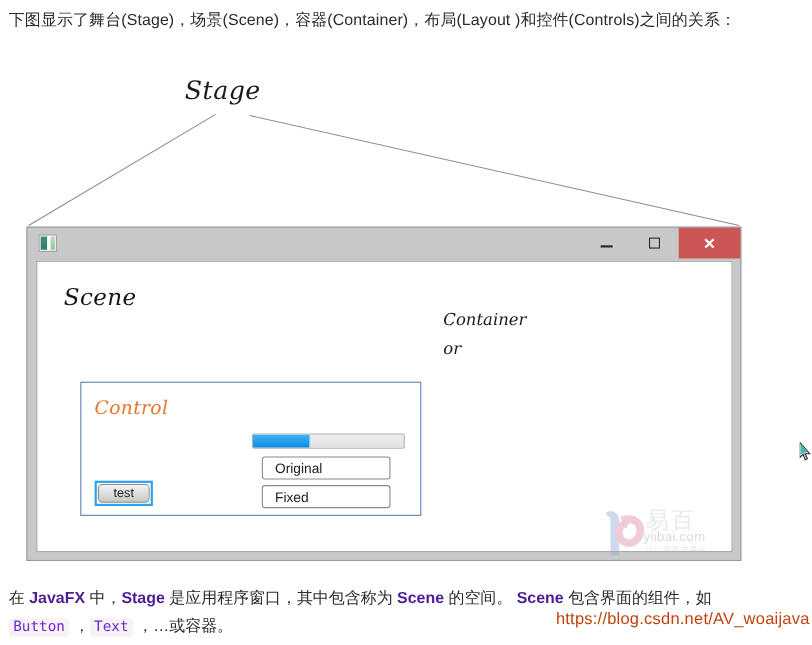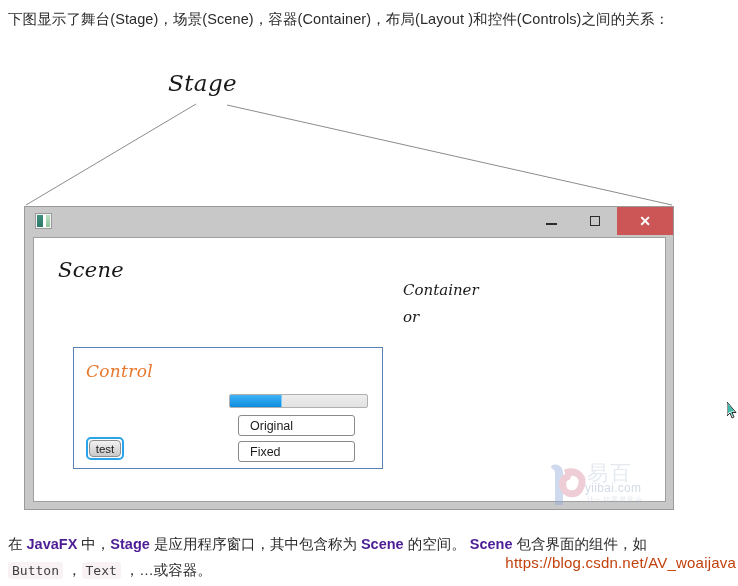--- a/index.html
+++ b/index.html
@@ -217,24 +217,24 @@
     padding-left: 11px;
   }
   .tfield.one { top: 415px; }
   .tfield.two { top: 441px; }
 
   
   .testbtn-wrap {
     position: absolute;
     left: 86px;
     top: 437px;
-    width: 38px;
+    width: 53px;
     height: 23px;
     border: 2px solid #2aa3e8;
-    border-radius: 5px;
+    border-radius: 0;
     box-sizing: border-box;
     padding: 1px;
   }
   .testbtn {
     width: 100%;
     height: 100%;
     box-sizing: border-box;
     background: linear-gradient(180deg,#f2f2f2,#c9c9c9);
     border: 1px solid #8e8e8e;
     border-radius: 4px;
@@ -297,21 +297,21 @@
     top: 531px;
     width: 724px;
     font-size: 14.5px;
     color: #2b2b2b;
     line-height: 26px;
   }
   .outro b { font-weight: 700; color: #4c1d95; }
   .code {
     font-family: "DejaVu Sans Mono", monospace;
     font-size: 13px;
-    color: #404040;
+    color: #6d28d9;
     background: #f9f2f4;
     padding: 1px 4px;
     border-radius: 3px;
   }
   .url-wm {
     position: absolute;
     right: 2px;
     top: 554px;
     font-size: 15px;
     color: #c2410c;

